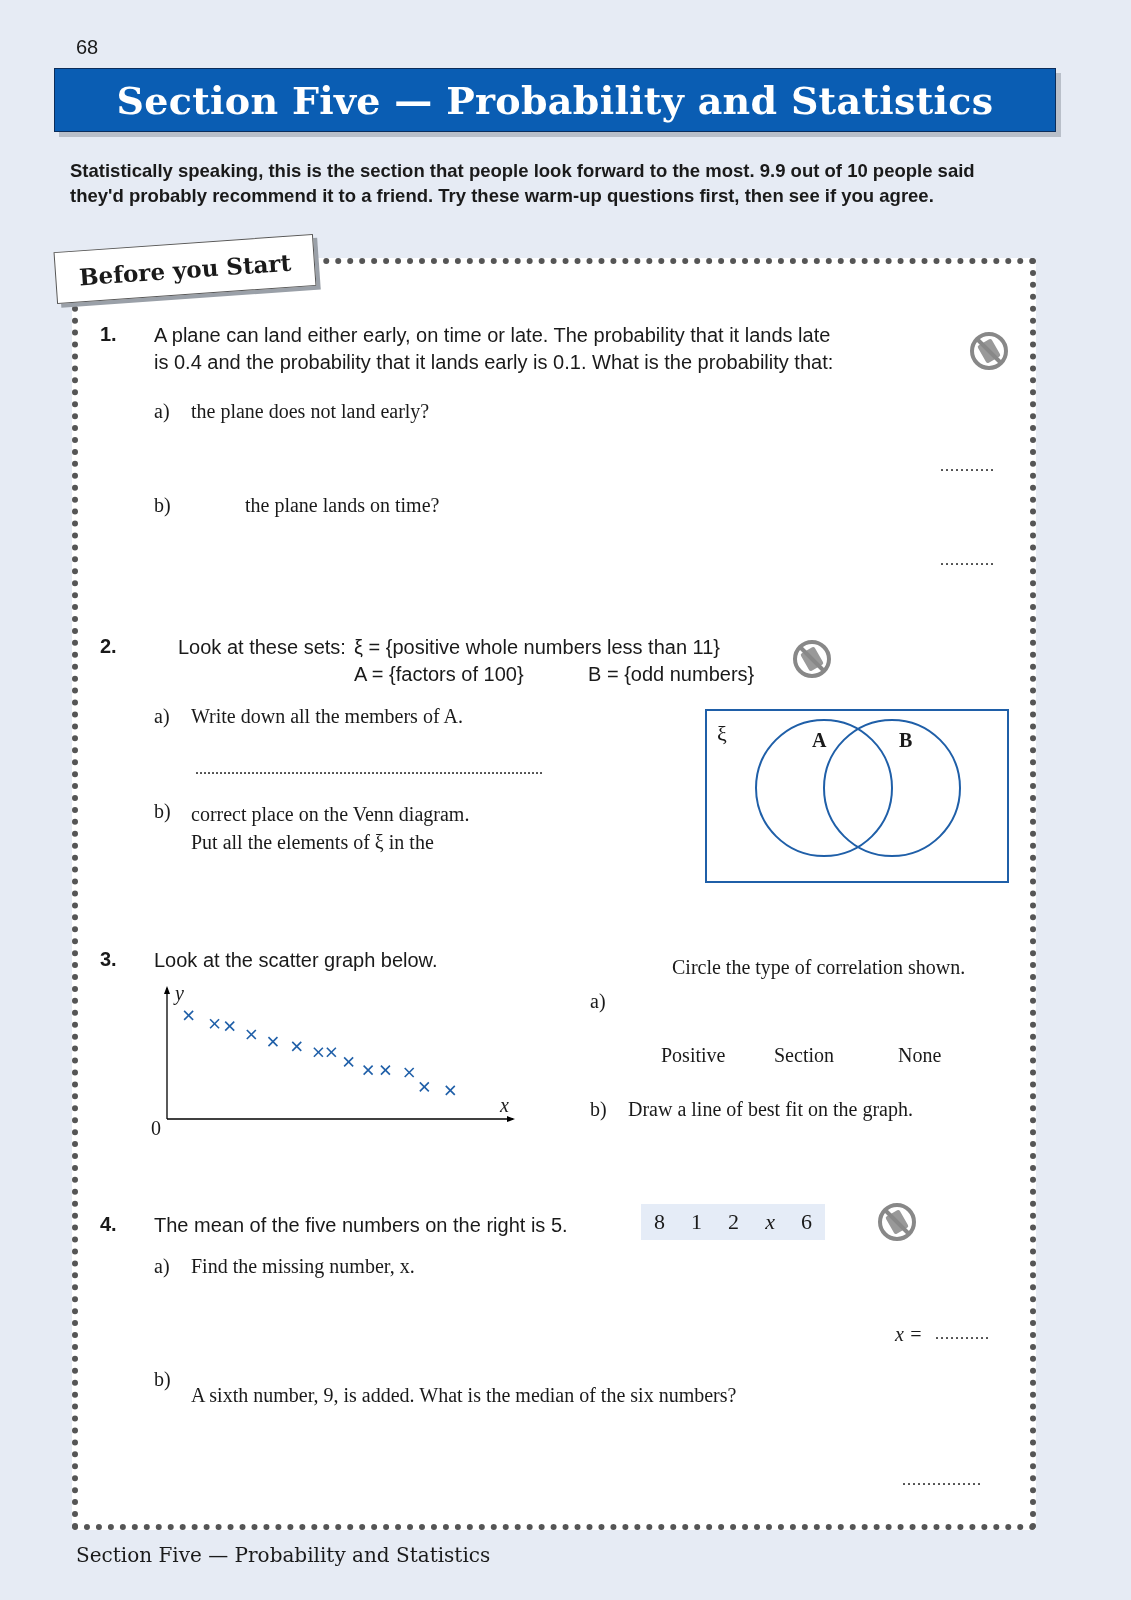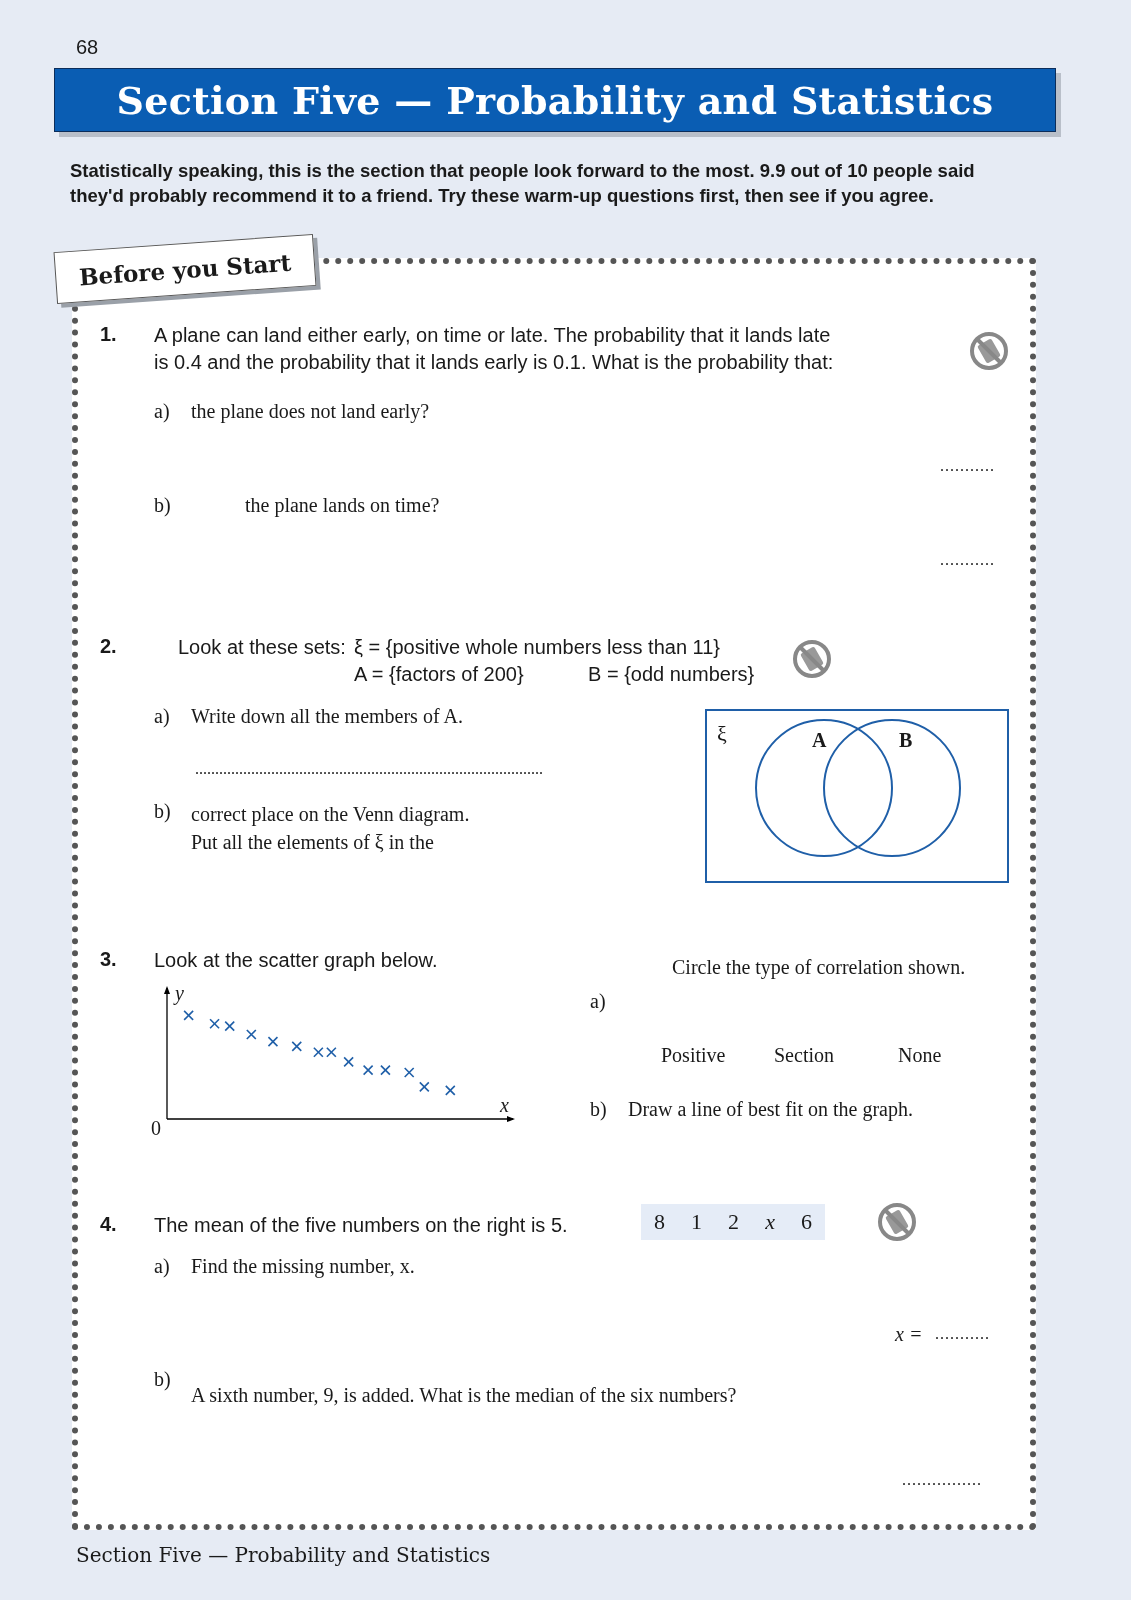--- a/index.html
+++ b/index.html
@@ -54,21 +54,21 @@
 <div class="abs sub" style="left:154px;top:400px;">a)</div>
 <div class="abs sub" style="left:191px;top:400px;">the plane does not land early?</div>
 <div class="abs dots" style="left:940px;top:457px;">...........</div>
 <div class="abs sub" style="left:154px;top:494px;">b)</div>
 <div class="abs sub" style="left:197px;top:494px;margin-left:48px;">the plane lands on time?</div>
 <div class="abs dots" style="left:940px;top:551px;">...........</div>
 
 <div class="abs q qnum" style="left:100px;top:635px;">2.</div>
 <div class="abs q qtext" style="left:154px;top:634px;margin-left:24px;">Look at these sets:</div>
 <div class="abs q qtext" style="left:354px;top:634px;">ξ = {positive whole numbers less than 11}</div>
-<div class="abs q qtext" style="left:354px;top:661px;">A = {factors of 200}</div>
+<div class="abs q qtext" style="left:354px;top:661px;">A = {factors of 100}</div>
 <div class="abs q qtext" style="left:588px;top:661px;">B = {odd numbers}</div>
 <svg class="abs calc" style="left:792px;top:639px;" viewBox="0 0 40 40">
   <circle cx="20" cy="20" r="17" fill="none" stroke="#888" stroke-width="4"></circle>
   <rect x="12" y="10" width="16" height="20" rx="2" fill="#999" transform="rotate(-30 20 20)"></rect>
   <line x1="8" y1="8" x2="32" y2="32" stroke="#888" stroke-width="4"></line>
 </svg>
 <div class="abs sub" style="left:154px;top:705px;">a)</div>
 <div class="abs sub" style="left:191px;top:705px;">Write down all the members of A.</div>
 <div class="abs dots" style="left:195px;top:760px;width:475px;overflow:hidden;white-space:nowrap;letter-spacing:0;">.......................................................................................</div>
 <div class="abs sub" style="left:154px;top:800px;">b)</div>

